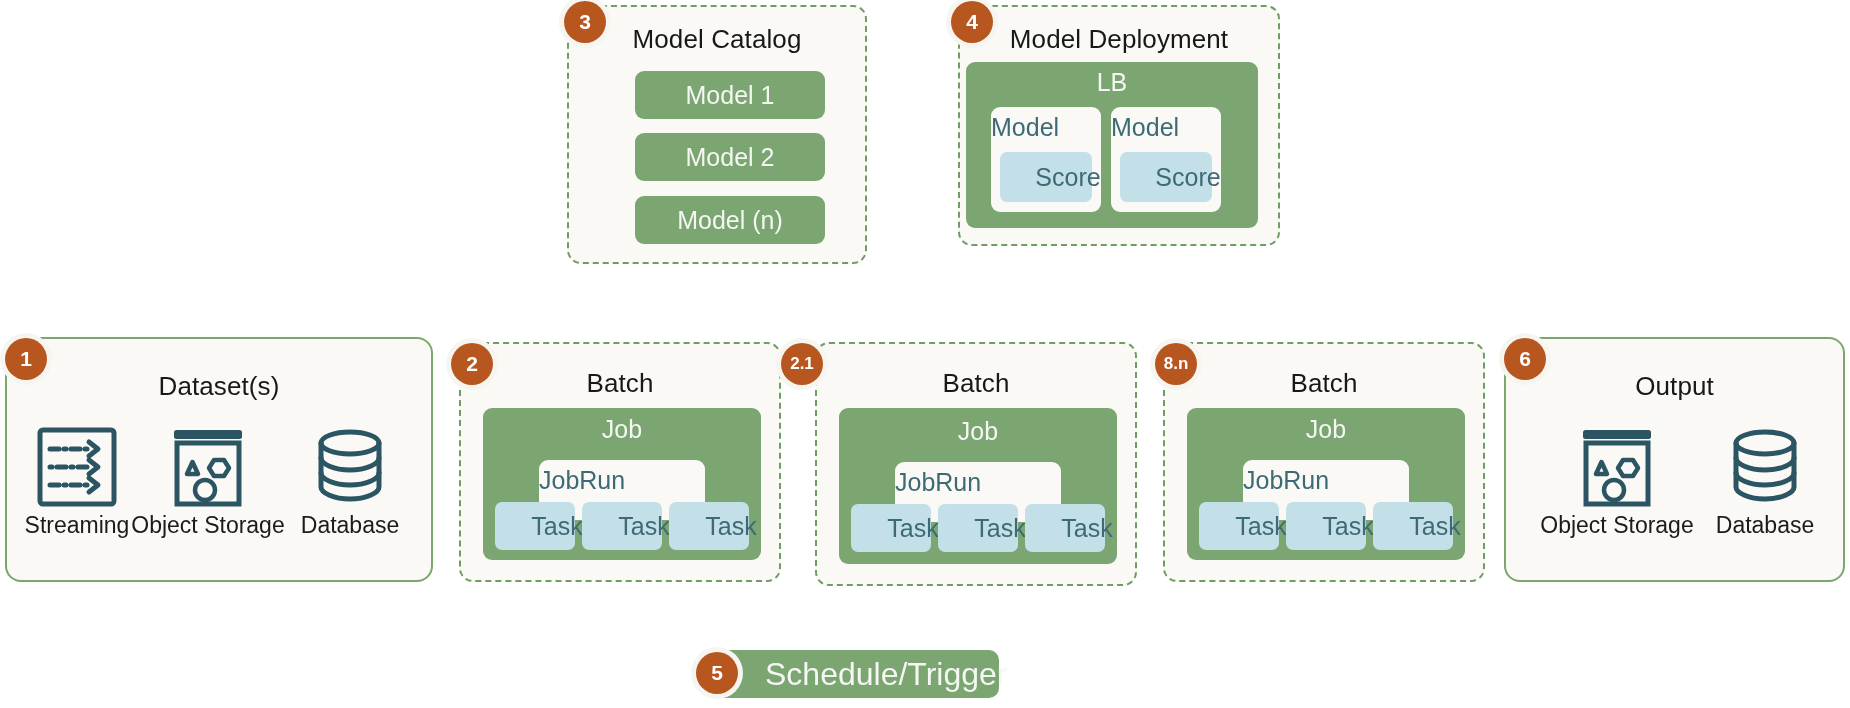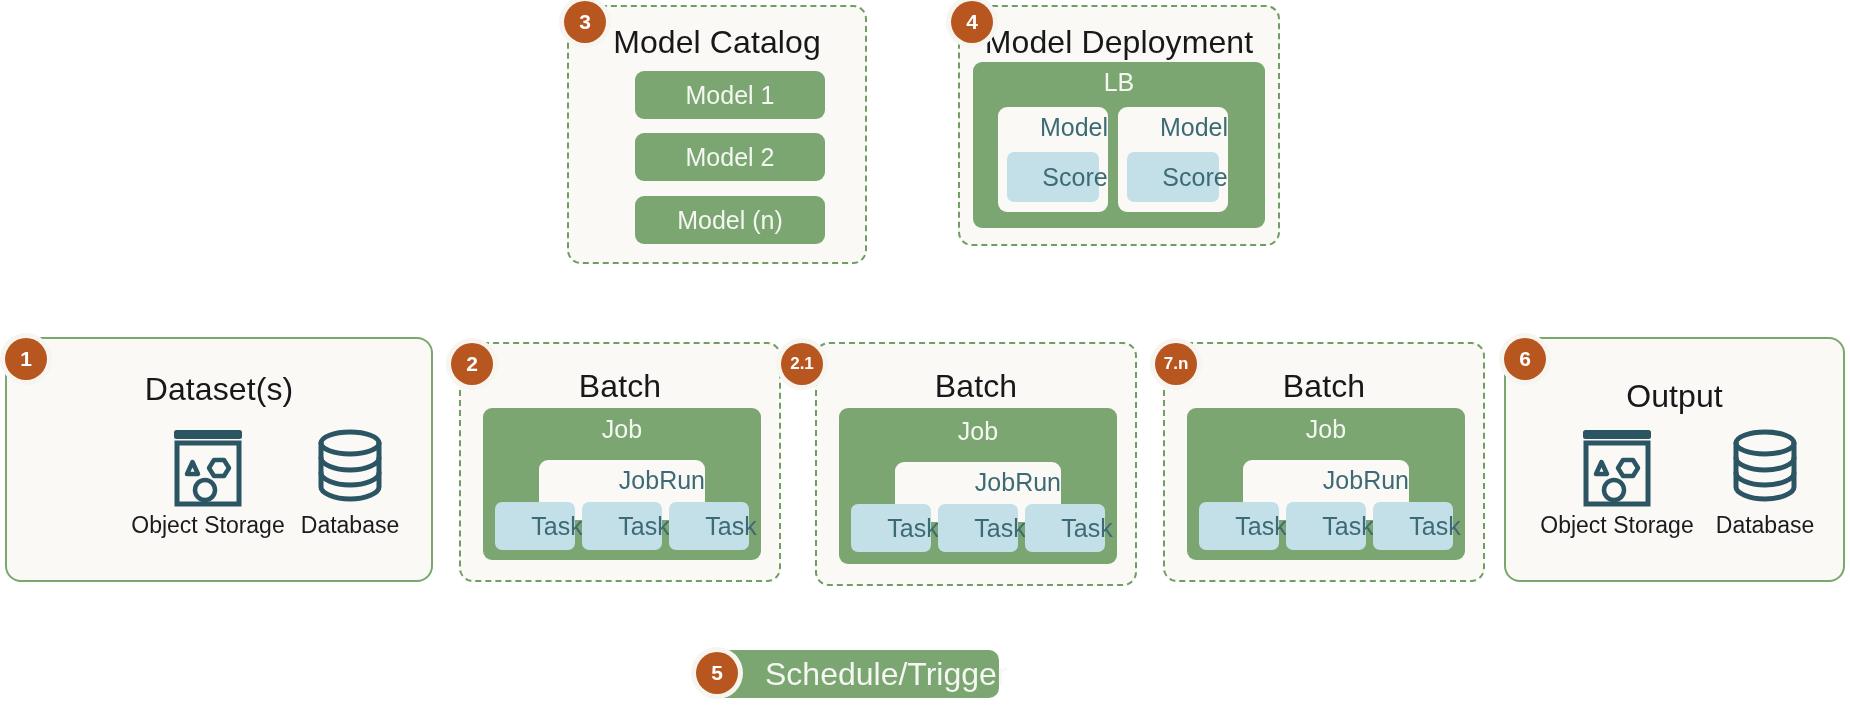--- a/index.html
+++ b/index.html
@@ -25,21 +25,21 @@
   .card.solid{
     border:2.5px solid #7aa76b;
     border-radius:16px;
   }
 
   .card-title{
     position:absolute;
     left:0;right:0;
     text-align:center;
     color:#18181a;
-    font-size:32px;
+    font-size:26px;
     letter-spacing:.1px;
     white-space:nowrap;
   }
 
   
   .badge{
     position:absolute;
     width:42px;height:42px;
     border-radius:50%;
     background:#b8561f;
@@ -78,21 +78,21 @@
 
   
   .white-block{
     position:absolute;
     background:#faf9f6;
     border-radius:9px;
     box-sizing:border-box;
   }
   .white-label{
     position:absolute;left:0;right:0;
-    text-align:right;
+    text-align:left;
     color:#3d6b75;
     font-size:25px;
     white-space:nowrap;
   }
 
   
   .blue-chip{
     position:absolute;
     background:#c3dfe8;
     border-radius:7px;
@@ -138,39 +138,55 @@
     <div class="card-title" style="top:17px;">Model Catalog</div>
     <div class="model-pill" style="left:66px;top:64px;width:190px;height:48px;">Model 1</div>
     <div class="model-pill" style="left:66px;top:126px;width:190px;height:48px;">Model 2</div>
     <div class="model-pill" style="left:66px;top:189px;width:190px;height:48px;">Model (n)</div>
   </div>
   <div class="badge" style="left:564px;top:1px;">3</div>
 
   <div class="card dashed" style="left:958px;top:5px;width:322px;height:241px;">
     <div class="card-title" style="top:17px;">Model Deployment</div>
 
-    <div class="green-block" style="left:13px;top:55px;width:292px;height:166px;">
+    <div class="green-block" style="left:6px;top:55px;width:292px;height:166px;">
       <div class="green-label" style="top:6px;">LB</div>
 
       <div class="white-block" style="left:25px;top:45px;width:110px;height:105px;">
         <div class="white-label" style="top:6px;">Model</div>
         <div class="blue-chip" style="left:9px;top:45px;width:92px;height:50px;">Score</div>
       </div>
 
       <div class="white-block" style="left:145px;top:45px;width:110px;height:105px;">
         <div class="white-label" style="top:6px;">Model</div>
         <div class="blue-chip" style="left:9px;top:45px;width:92px;height:50px;">Score</div>
       </div>
     </div>
   </div>
   <div class="badge" style="left:951px;top:1px;">4</div>
 
   <div class="card solid" style="left:5px;top:337px;width:428px;height:245px;">
     <div class="card-title" style="top:32px;">Dataset(s)</div>
 
+    <div class="icon-group" style="left:8px;top:85px;width:124px;">
+      <svg class="glyph" width="86" height="86" viewBox="0 0 86 86">
+        <rect x="6" y="6" width="74" height="74" rx="3" fill="none" stroke="#2c5563" stroke-width="5"></rect>
+        <g stroke="#2c5563" stroke-width="5" stroke-linecap="round">
+          <line x1="16" y1="25" x2="58" y2="25" stroke-dasharray="9,5,2,5"></line>
+          <line x1="16" y1="43" x2="58" y2="43" stroke-dasharray="2,5,9,5"></line>
+          <line x1="16" y1="61" x2="58" y2="61" stroke-dasharray="9,5,2,5"></line>
+        </g>
+        <g fill="none" stroke="#2c5563" stroke-width="5" stroke-linecap="round" stroke-linejoin="round">
+          <polyline points="55,18 64,25 55,32"></polyline>
+          <polyline points="55,36 64,43 55,50"></polyline>
+          <polyline points="55,54 64,61 55,68"></polyline>
+        </g>
+      </svg>
+      <span class="icon-caption">Streaming</span>
+    </div>
 
     <div class="icon-group" style="left:118px;top:85px;width:166px;">
       <svg class="glyph" width="86" height="86" viewBox="0 0 86 86">
         <rect x="9" y="6" width="68" height="9" rx="2.5" fill="#2c5563"></rect>
         <rect x="12" y="19" width="62" height="61" fill="none" stroke="#2c5563" stroke-width="5"></rect>
         <polygon points="33,50 22,50 27.5,38" fill="none" stroke="#2c5563" stroke-width="4.5" stroke-linejoin="round"></polygon>
         <polygon points="49,36 59,36 64,44 59,52 49,52 44,44" fill="none" stroke="#2c5563" stroke-width="4.5" stroke-linejoin="round"></polygon>
         <circle cx="40" cy="66" r="10" fill="none" stroke="#2c5563" stroke-width="4.5"></circle>
       </svg>
       <span class="icon-caption">Object Storage</span>
@@ -223,24 +239,24 @@
     <div class="green-block" style="left:22px;top:64px;width:278px;height:152px;">
       <div class="green-label" style="top:7px;">Job</div>
       <div class="white-block" style="left:56px;top:52px;width:166px;height:60px;">
         <div class="white-label" style="top:6px;">JobRun</div>
       </div>
       <div class="blue-chip" style="left:12px;top:94px;width:80px;height:48px;">Task</div>
       <div class="blue-chip" style="left:99px;top:94px;width:80px;height:48px;">Task</div>
       <div class="blue-chip" style="left:186px;top:94px;width:80px;height:48px;">Task</div>
     </div>
   </div>
-  <div class="badge small-txt" style="left:1155px;top:343px;">7.n</div>
+  <div class="badge small-txt" style="left:1155px;top:343px;">8.n</div>
 
   <div class="card solid" style="left:1504px;top:337px;width:341px;height:245px;">
-    <div class="card-title" style="top:32px;margin-top:7px;">Output</div>
+    <div class="card-title" style="top:32px;">Output</div>
 
     <div class="icon-group" style="left:28px;top:85px;width:166px;">
       <svg class="glyph" width="86" height="86" viewBox="0 0 86 86">
         <rect x="9" y="6" width="68" height="9" rx="2.5" fill="#2c5563"></rect>
         <rect x="12" y="19" width="62" height="61" fill="none" stroke="#2c5563" stroke-width="5"></rect>
         <polygon points="33,50 22,50 27.5,38" fill="none" stroke="#2c5563" stroke-width="4.5" stroke-linejoin="round"></polygon>
         <polygon points="49,36 59,36 64,44 59,52 49,52 44,44" fill="none" stroke="#2c5563" stroke-width="4.5" stroke-linejoin="round"></polygon>
         <circle cx="40" cy="66" r="10" fill="none" stroke="#2c5563" stroke-width="4.5"></circle>
       </svg>
       <span class="icon-caption">Object Storage</span>

